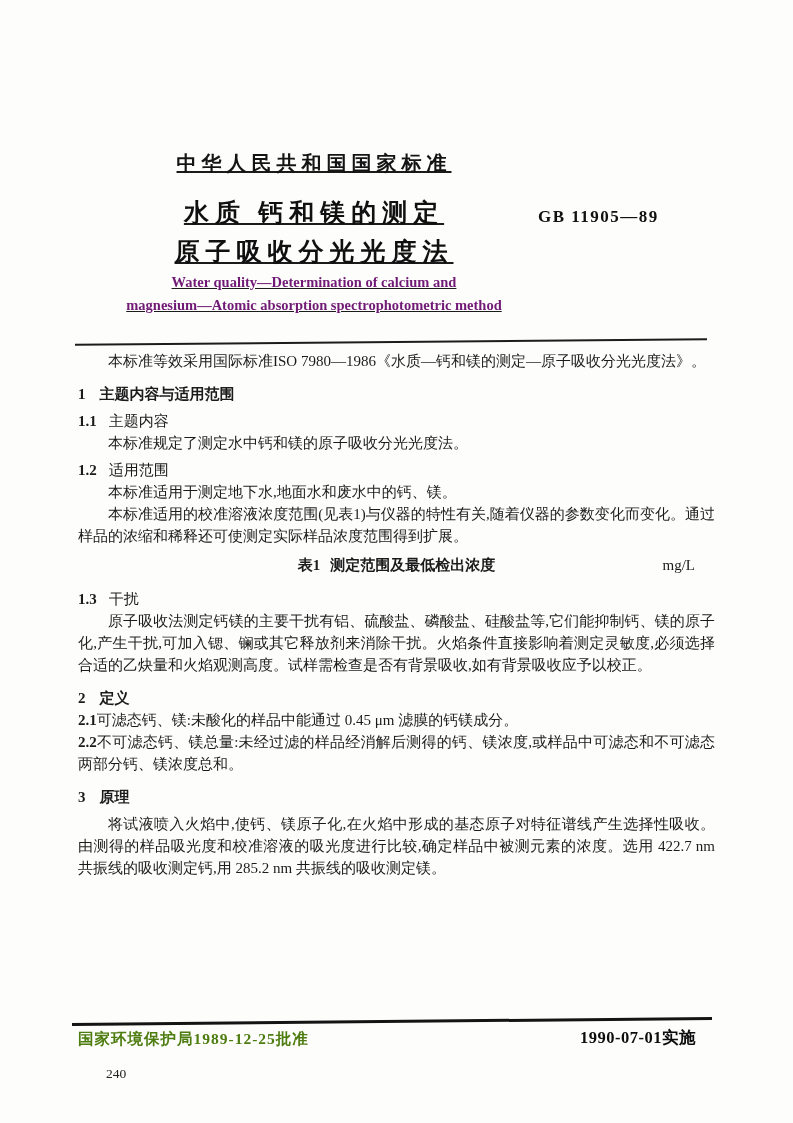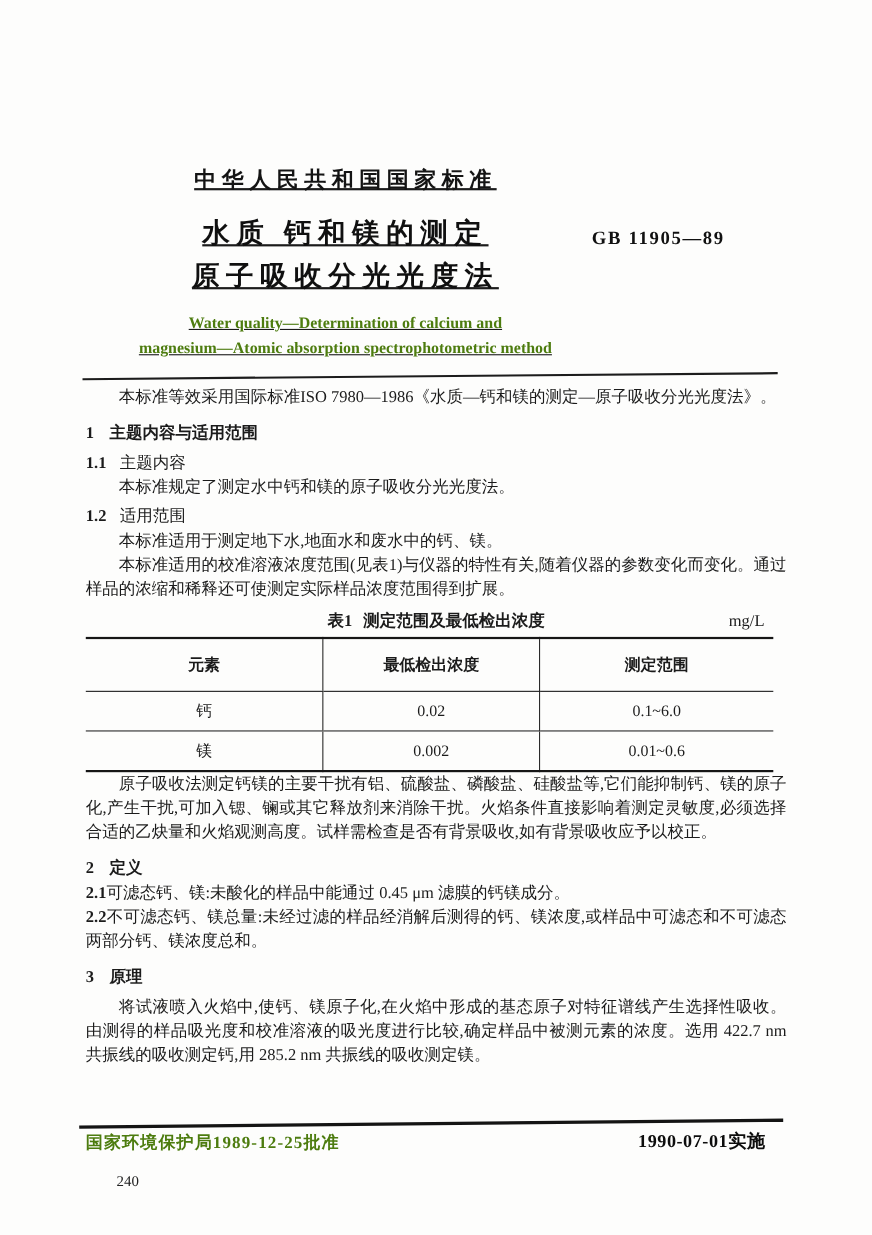--- a/index.html
+++ b/index.html
@@ -4,21 +4,21 @@
 <style>
   html,body{margin:0;padding:0;background:#ffffff;}
   .page{
     position:relative;width:793px;height:1123px;background:#fdfdfc;
     font-family:"Liberation Serif","DejaVu Serif",serif;color:#1b1b1b;overflow:hidden;
   }
   
   .header-block{position:absolute;top:150px;left:0;width:628px;text-align:center;text-decoration:underline;}
   .org-title{font-size:20px;font-weight:bold;letter-spacing:5px;color:#141414;}
   .cn-title{margin-top:16px;font-size:25px;font-weight:bold;letter-spacing:6px;line-height:39px;color:#101010;}
-  .en-title{margin-top:12px;font-size:14.5px;font-weight:bold;line-height:23px;color:#4d7c0f;}
+  .en-title{font-size:14.5px;font-weight:bold;line-height:23px;color:#701a75;}
   .gb-code{position:absolute;left:538px;top:207px;font-size:17px;font-weight:bold;letter-spacing:1.5px;color:#111;}
   .rule-top{position:absolute;left:75px;top:341px;width:632px;height:2px;background:#1c1c1c;transform:rotate(-0.5deg);}
   
   .body{
     position:absolute;left:78px;top:350px;width:637px;
     font-size:15px;line-height:22px;text-align:justify;
   }
   .body p{margin:0;text-indent:2em;}
   .fw-h{padding-left:1.8em;margin:0;}
   .h-major{font-weight:bold;margin:11px 0 0 0;}
@@ -84,47 +84,24 @@
       <span class="num">1.2</span><span>适用范围</span>
     </div>
     <p>本标准适用于测定地下水,地面水和废水中的钙、镁。</p>
     <p>本标准适用的校准溶液浓度范围(见表1)与仪器的特性有关,随着仪器的参数变化而变化。通过样品的浓缩和稀释还可使测定实际样品浓度范围得到扩展。</p>
 
     <div class="tbl-cap">
       <span class="cap-label">表1</span><span>测定范围及最低检出浓度</span>
       <span class="unit">mg/L</span>
     </div>
 
-    <table class="t1">
-      <colgroup>
-          <col class="c-el">
-          <col class="c-min">
-          <col class="c-rng">
-        </colgroup>
-      <thead>
-        <tr>
-          <th>元素</th>
-          <th class="c2">最低检出浓度</th>
-          <th>测定范围</th>
-        </tr>
-      </thead>
-      <tbody>
-        <tr>
-          <td>钙</td>
-          <td class="c2">0.02</td>
-          <td>0.1~6.0</td>
-        </tr>
-        <tr>
-          <td>镁</td>
-          <td class="c2">0.002</td>
-          <td>0.01~0.6</td>
-        </tr>
-      </tbody>
-    </table>
 
+    <div class="h-minor" style="margin-top:12px;">
+      <span class="num">1.3</span><span>干扰</span>
+    </div>
     <p>原子吸收法测定钙镁的主要干扰有铝、硫酸盐、磷酸盐、硅酸盐等,它们能抑制钙、镁的原子化,产生干扰,可加入锶、镧或其它释放剂来消除干扰。火焰条件直接影响着测定灵敏度,必须选择合适的乙炔量和火焰观测高度。试样需检查是否有背景吸收,如有背景吸收应予以校正。</p>
 
     <div class="h-major">
       <span class="num">2</span><span>定义</span>
     </div>
     <p class="clause">
       <span class="num">2.1</span><span>可滤态钙、镁:未酸化的样品中能通过 0.45 μm 滤膜的钙镁成分。</span>
     </p>
     <p class="clause">
       <span class="num">2.2</span><span>不可滤态钙、镁总量:未经过滤的样品经消解后测得的钙、镁浓度,或样品中可滤态和不可滤态两部分钙、镁浓度总和。</span>

